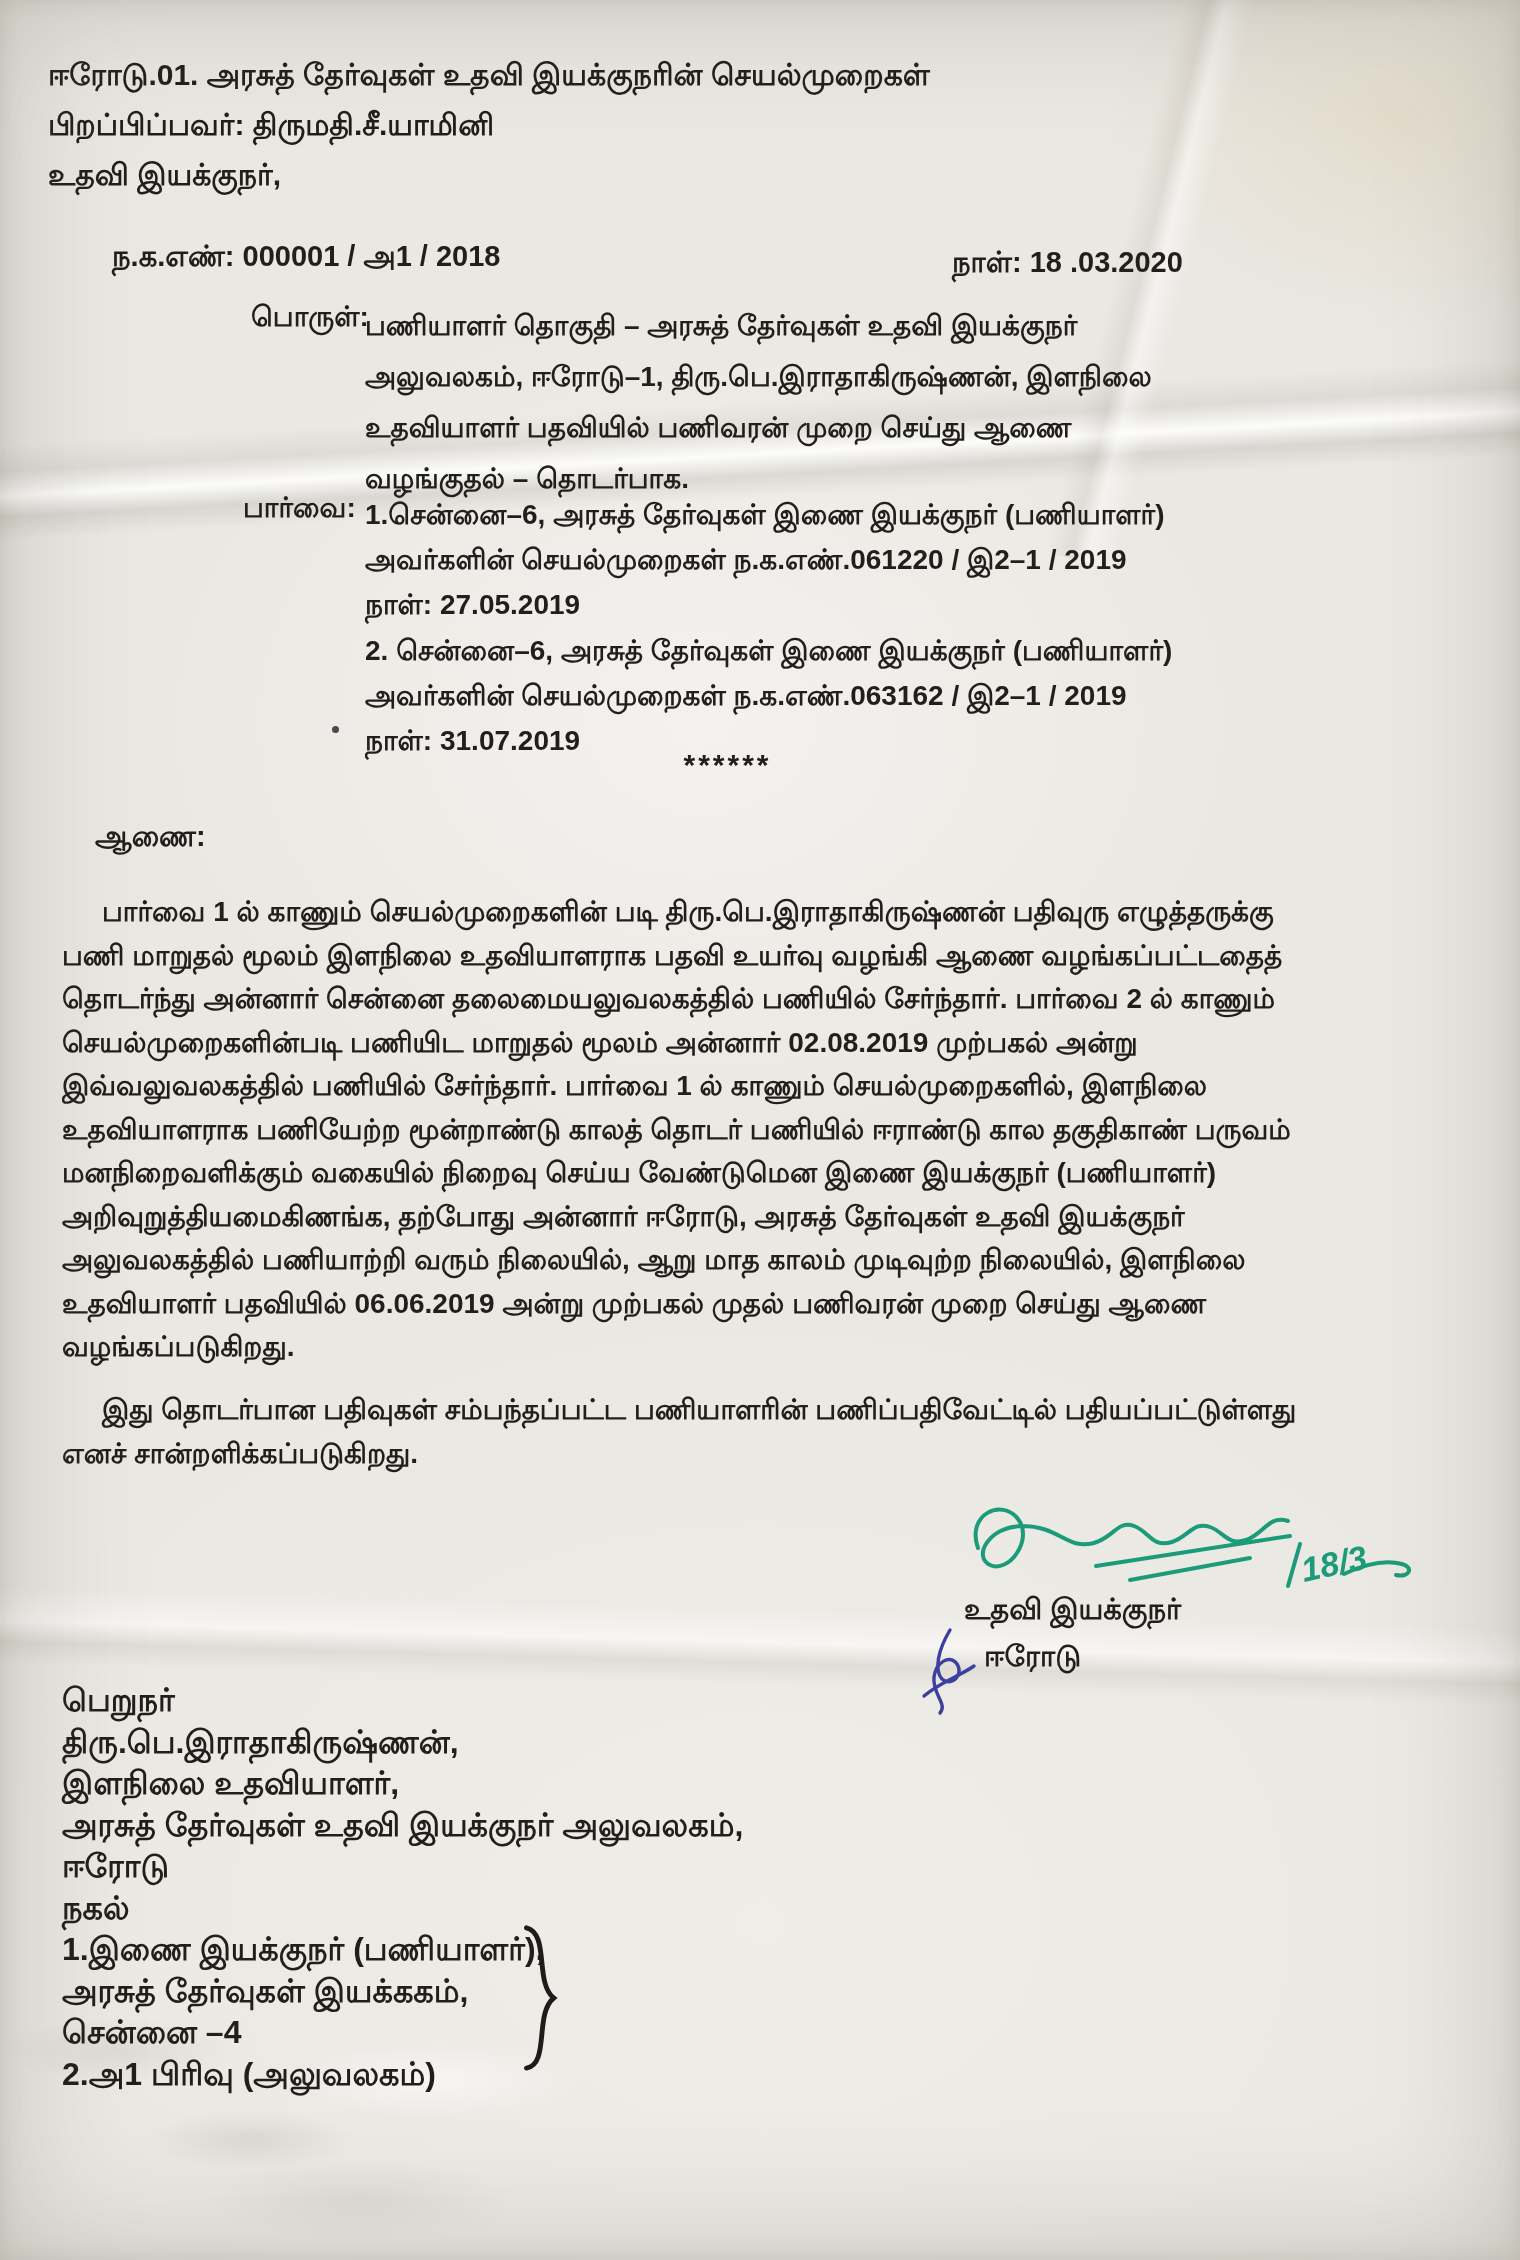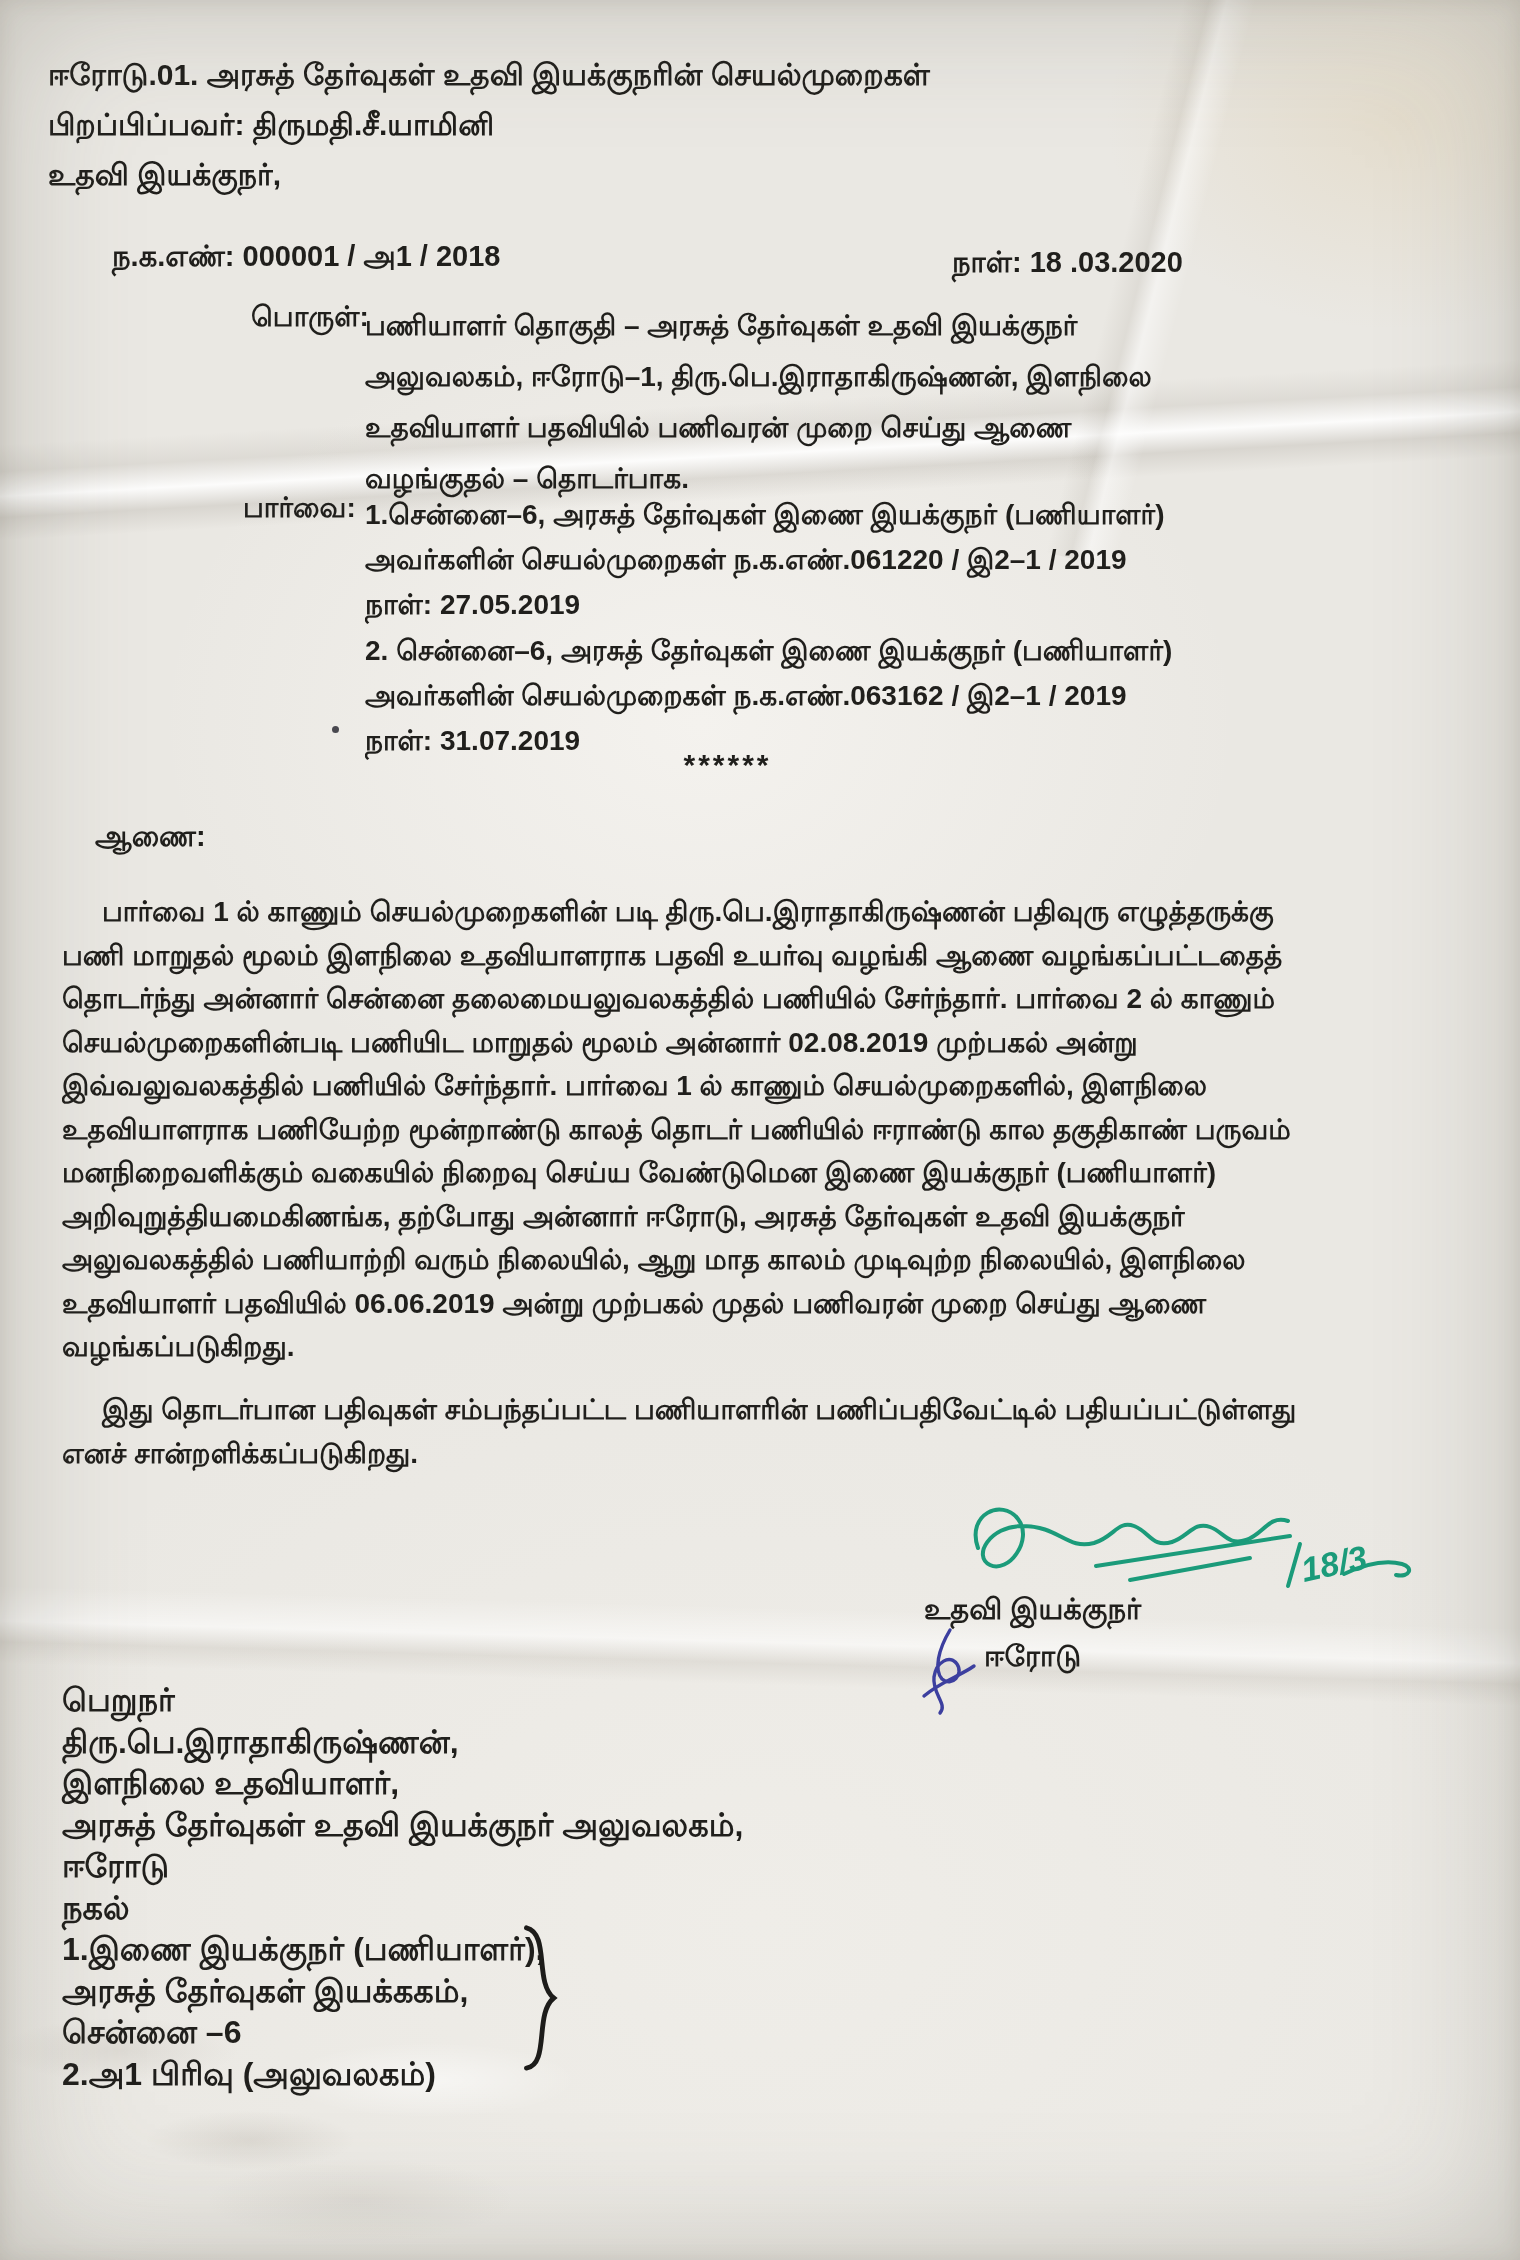--- a/index.html
+++ b/index.html
@@ -52,21 +52,21 @@
     background:#2c2c34; opacity:.85; }
   .stars { position:absolute; left:0; top:748px; width:1455px; text-align:center;
     font-size:30px; letter-spacing:3px; }
   .order-heading { left:95px; top:820px; font-size:29px; }
 
   .para1 { position:absolute; left:62px; top:890px;  width:1384px; font-size:28px; line-height:43.5px; }
   .para2 { position:absolute; left:62px; top:1388px; width:1344px; font-size:28px; line-height:43.5px; }
   .indent-first > div:first-child { text-indent:40px; }
 
   .sig-scribble { position:absolute; left:948px; top:1486px; width:472px; height:114px; }
-  .sig-designation { left:924px; top:1593px; font-size:29px; }
+  .sig-designation { left:964px; top:1593px; font-size:29px; }
   .sig-initial { position:absolute; left:918px; top:1624px; width:62px; height:92px; }
   .sig-place { left:984px; top:1640px; font-size:29px; }
 
   .footer { position:absolute; left:62px; top:1680px; font-size:32px; line-height:41.5px; }
   .footer div { white-space:nowrap; }
 
   .brace-svg { position:absolute; left:518px; top:1922px; width:52px; height:152px; }
   .annotation { left:584px; top:1978px; font-size:28px; }
 </style>
 </head>
@@ -157,21 +157,21 @@
     <div>
         <div>திரு.பெ.இராதாகிருஷ்ணன்,</div>
         <div>இளநிலை உதவியாளர்,</div>
         <div>அரசுத் தேர்வுகள் உதவி இயக்குநர் அலுவலகம்,</div>
         <div>ஈரோடு</div>
       </div>
     <div>நகல்</div>
     <div>
         <div>1.இணை இயக்குநர் (பணியாளர்),</div>
         <div>அரசுத் தேர்வுகள் இயக்ககம்,</div>
-        <div>சென்னை –6</div>
+        <div>சென்னை –4</div>
       </div>
     <div>2.அ1 பிரிவு (அலுவலகம்)</div>
   </div>
 
   <svg class="brace-svg" viewBox="0 0 52 156">
     <path d="M8,6 C32,12 16,62 36,78 C16,94 32,146 8,150" fill="none" stroke="#1d1c1a" stroke-width="5" stroke-linecap="round"></path>
   </svg>
 
 </div>
 

